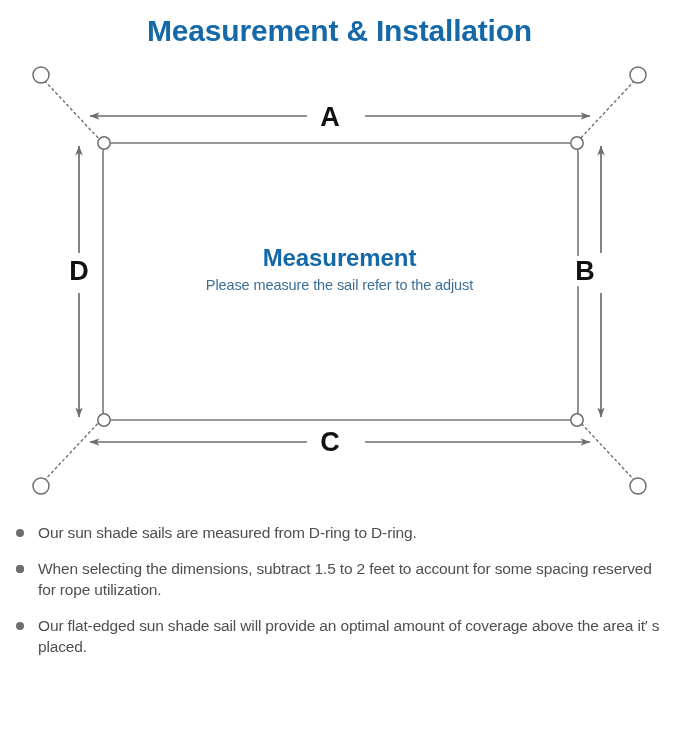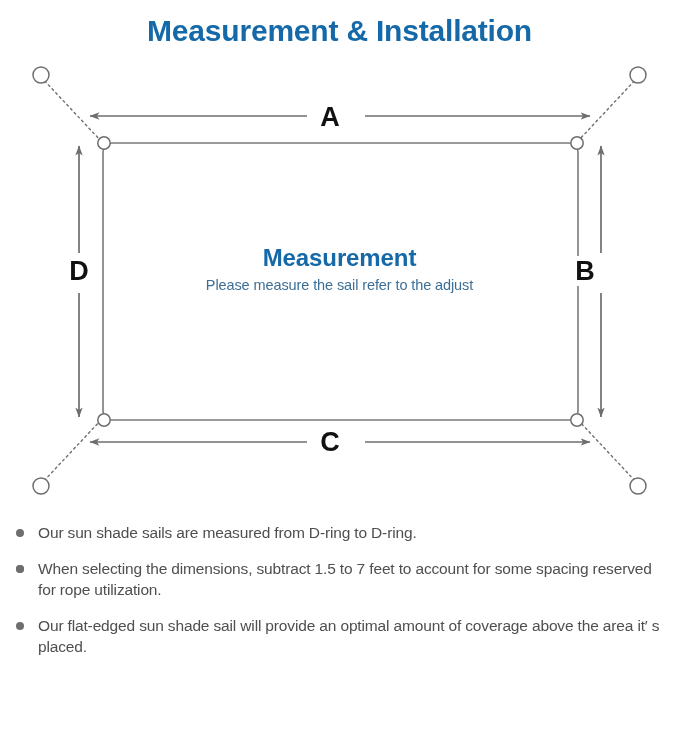--- a/index.html
+++ b/index.html
@@ -175,19 +175,19 @@
 <div class="notes">
   <div class="note-item">
     <span class="note-bullet"></span>
     <span>Our sun shade sails are measured from D-ring to D-ring.</span>
   </div>
   <div class="note-item">
     <span class="note-bullet"></span>
   </div>
   <div class="note-item">
     <span class="note-bullet"></span>
-    <span>When selecting the dimensions, subtract 1.5 to 7 feet to account for some spacing reserved for rope utilization.</span>
+    <span>When selecting the dimensions, subtract 1.5 to 2 feet to account for some spacing reserved for rope utilization.</span>
   </div>
   <div class="note-item">
     <span class="note-bullet"></span>
     <span>Our flat-edged sun shade sail will provide an optimal amount of coverage above the area it′ s placed.</span>
   </div>
 </div>
 
 </body></html>

